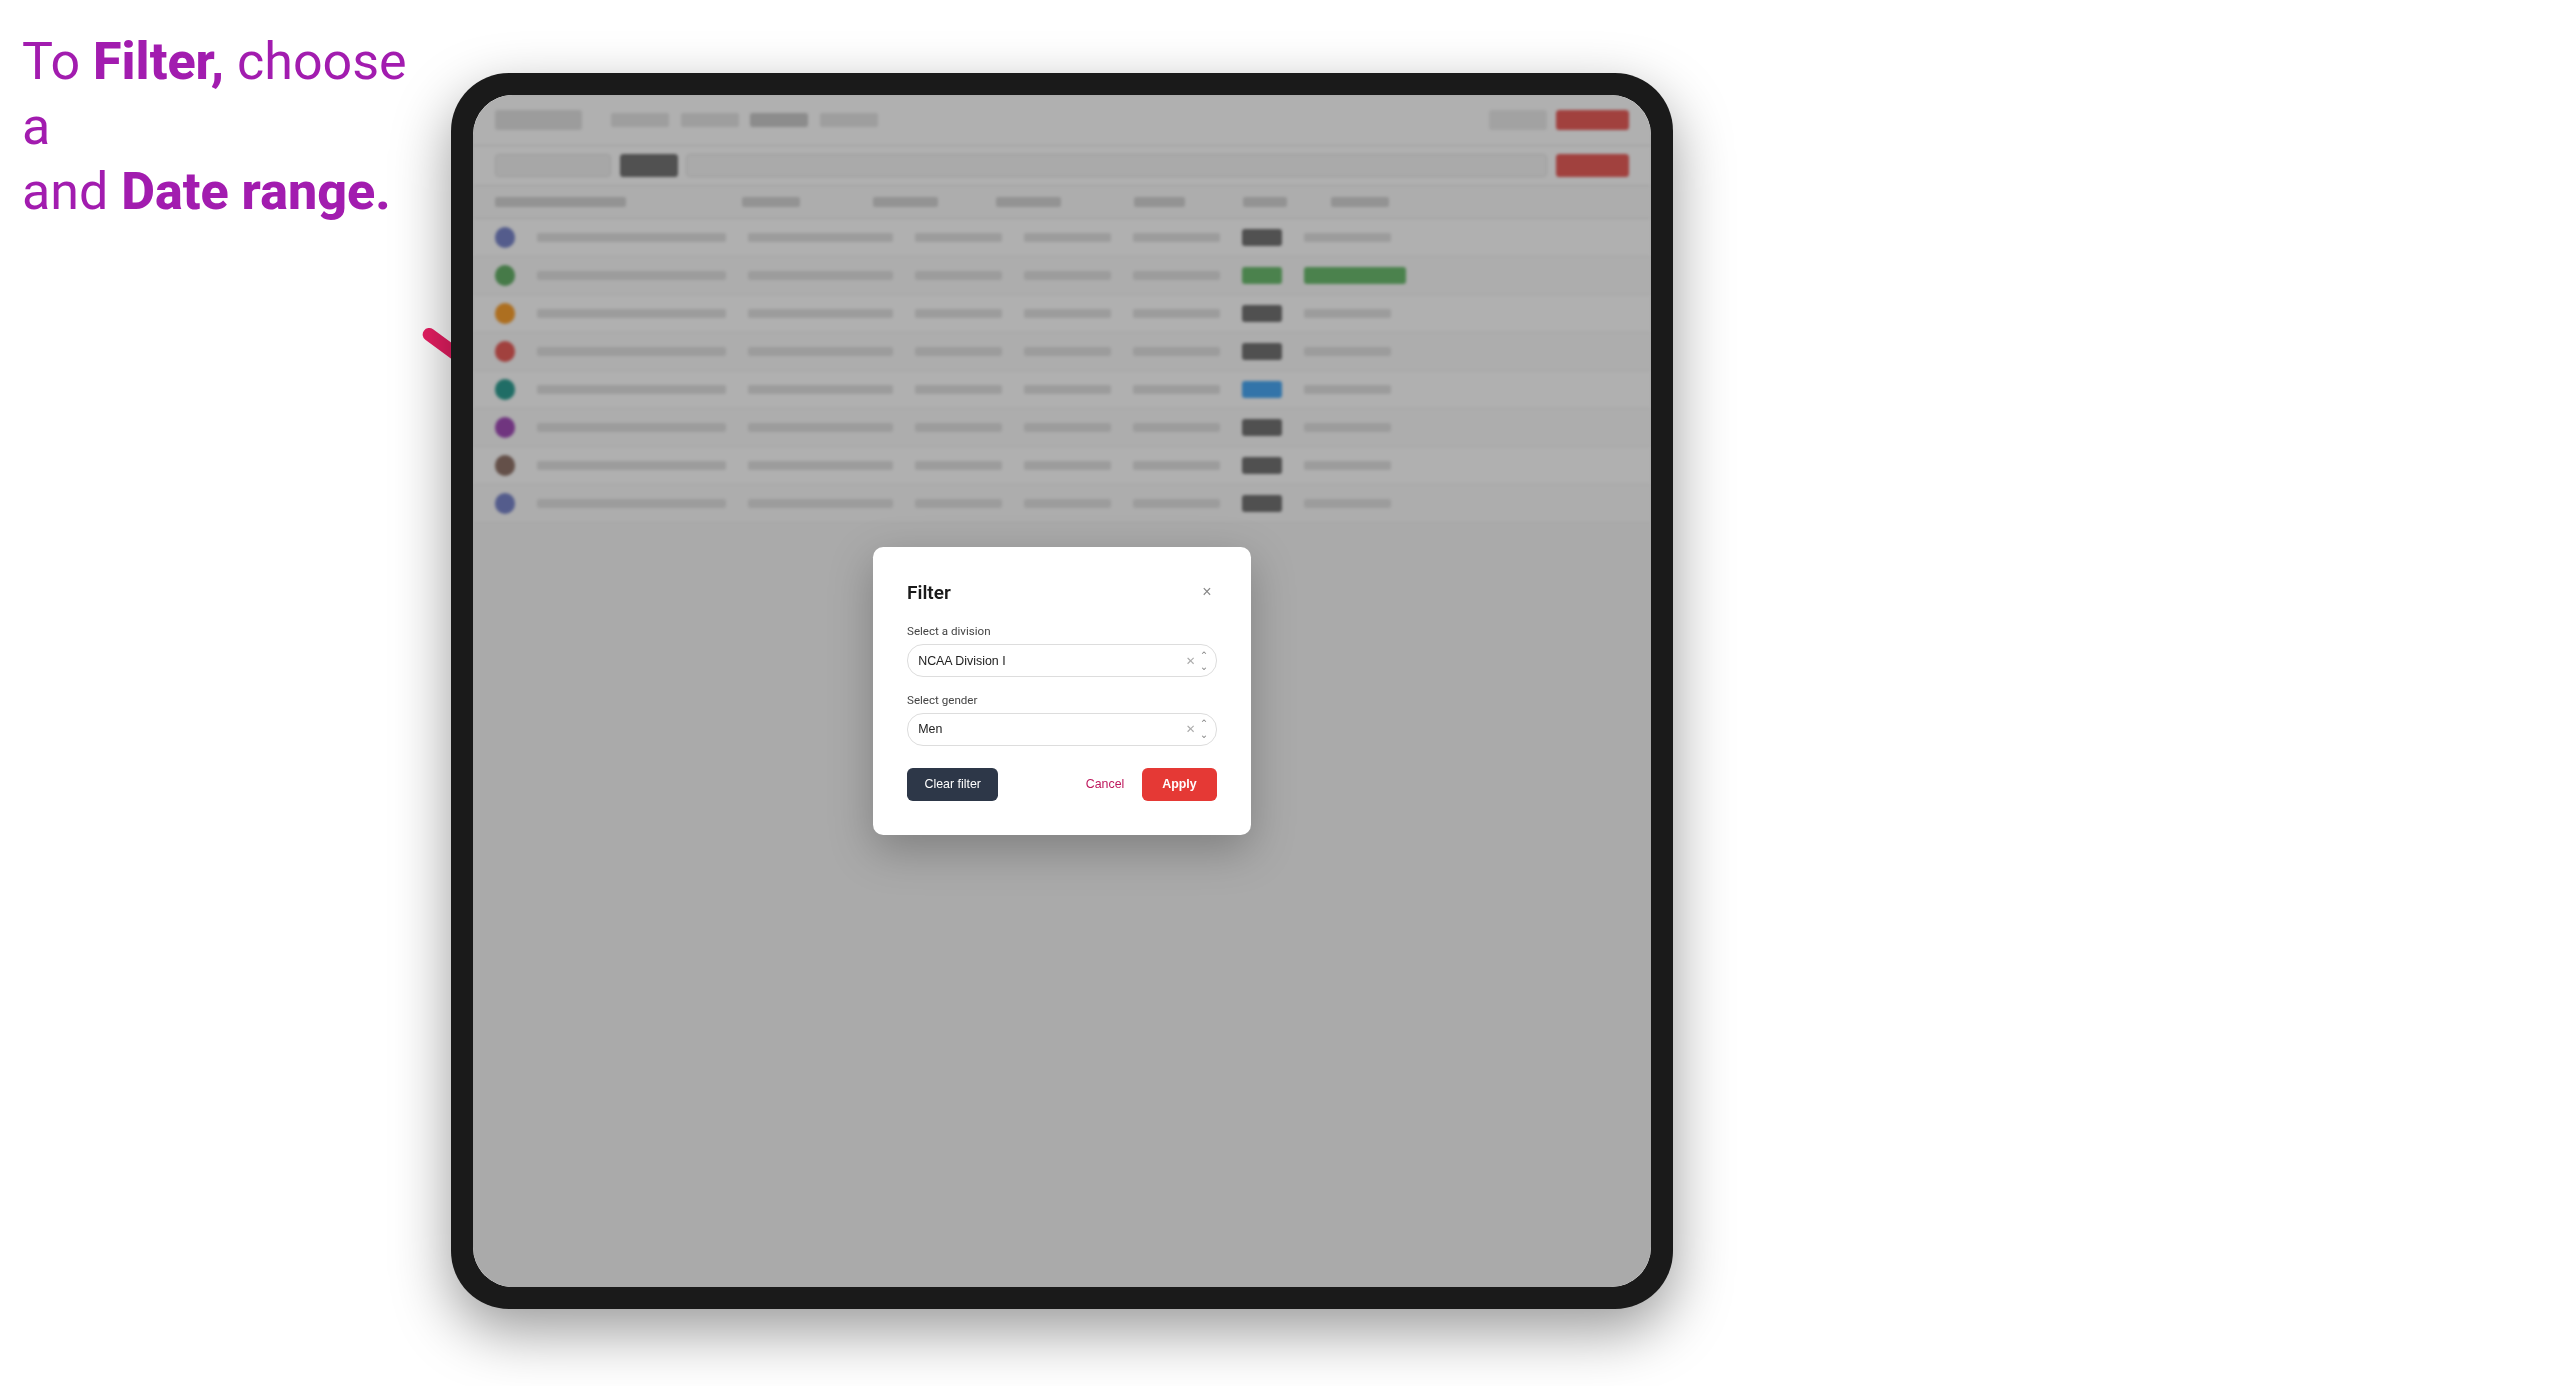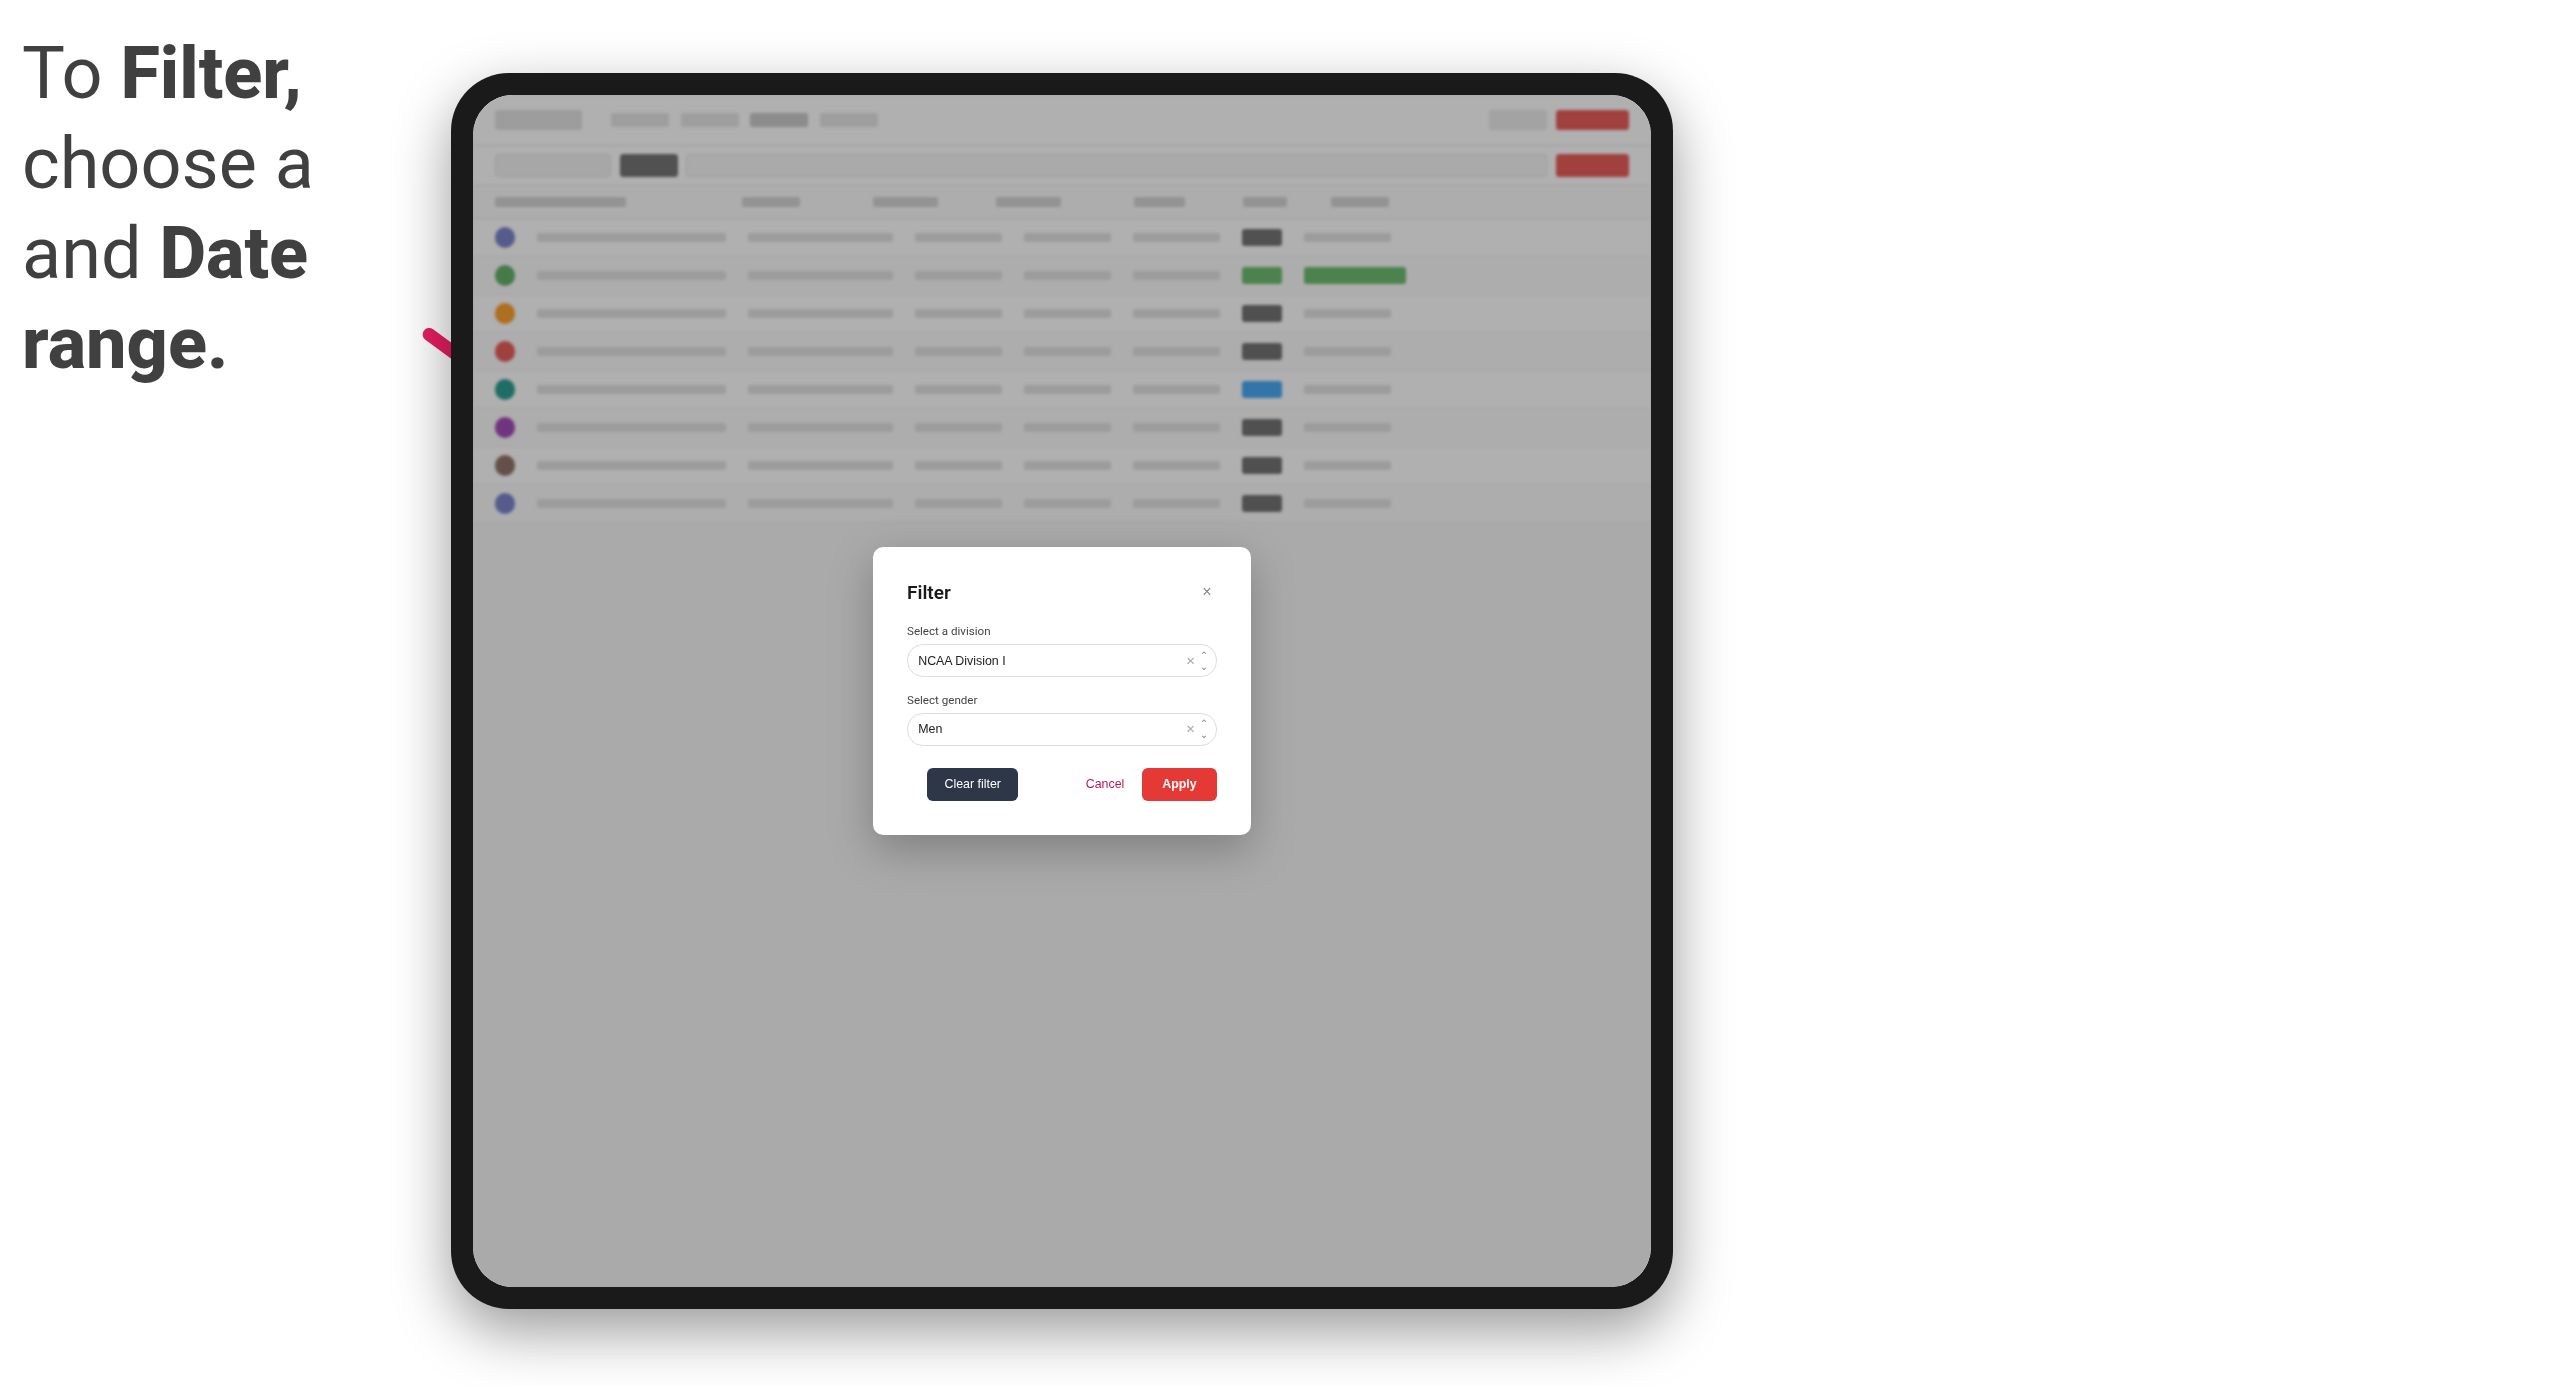--- a/index.html
+++ b/index.html
@@ -10,23 +10,23 @@
       height: 1386px;
       overflow: hidden;
       position: relative;
     }
 
     
     .instruction-text {
       position: absolute;
       top: 29px;
       left: 22px;
-      font-size: 72px;
+      font-size: 52px;
       line-height: 1.25;
-      color: #404040;
+      color: #a21caf;
       max-width: 422px;
     }
     .instruction-text .bold { font-weight: 800; }
 
     
     .arrow-container {
       position: absolute;
       top: 0;
       left: 0;
       width: 100%;
@@ -369,21 +369,20 @@
 
     .btn-clear {
       background: #2d3748;
       color: #fff;
       border: none;
       border-radius: 5.8px;
       padding: 9.5px 17.5px;
       font-size: 12.4px;
       font-weight: 500;
       cursor: pointer;
-      margin-left: 20px;
     }
 
     .footer-right {
       display: flex;
       gap: 10.2px;
       align-items: center;
     }
 
     .btn-cancel {
       background: transparent;

